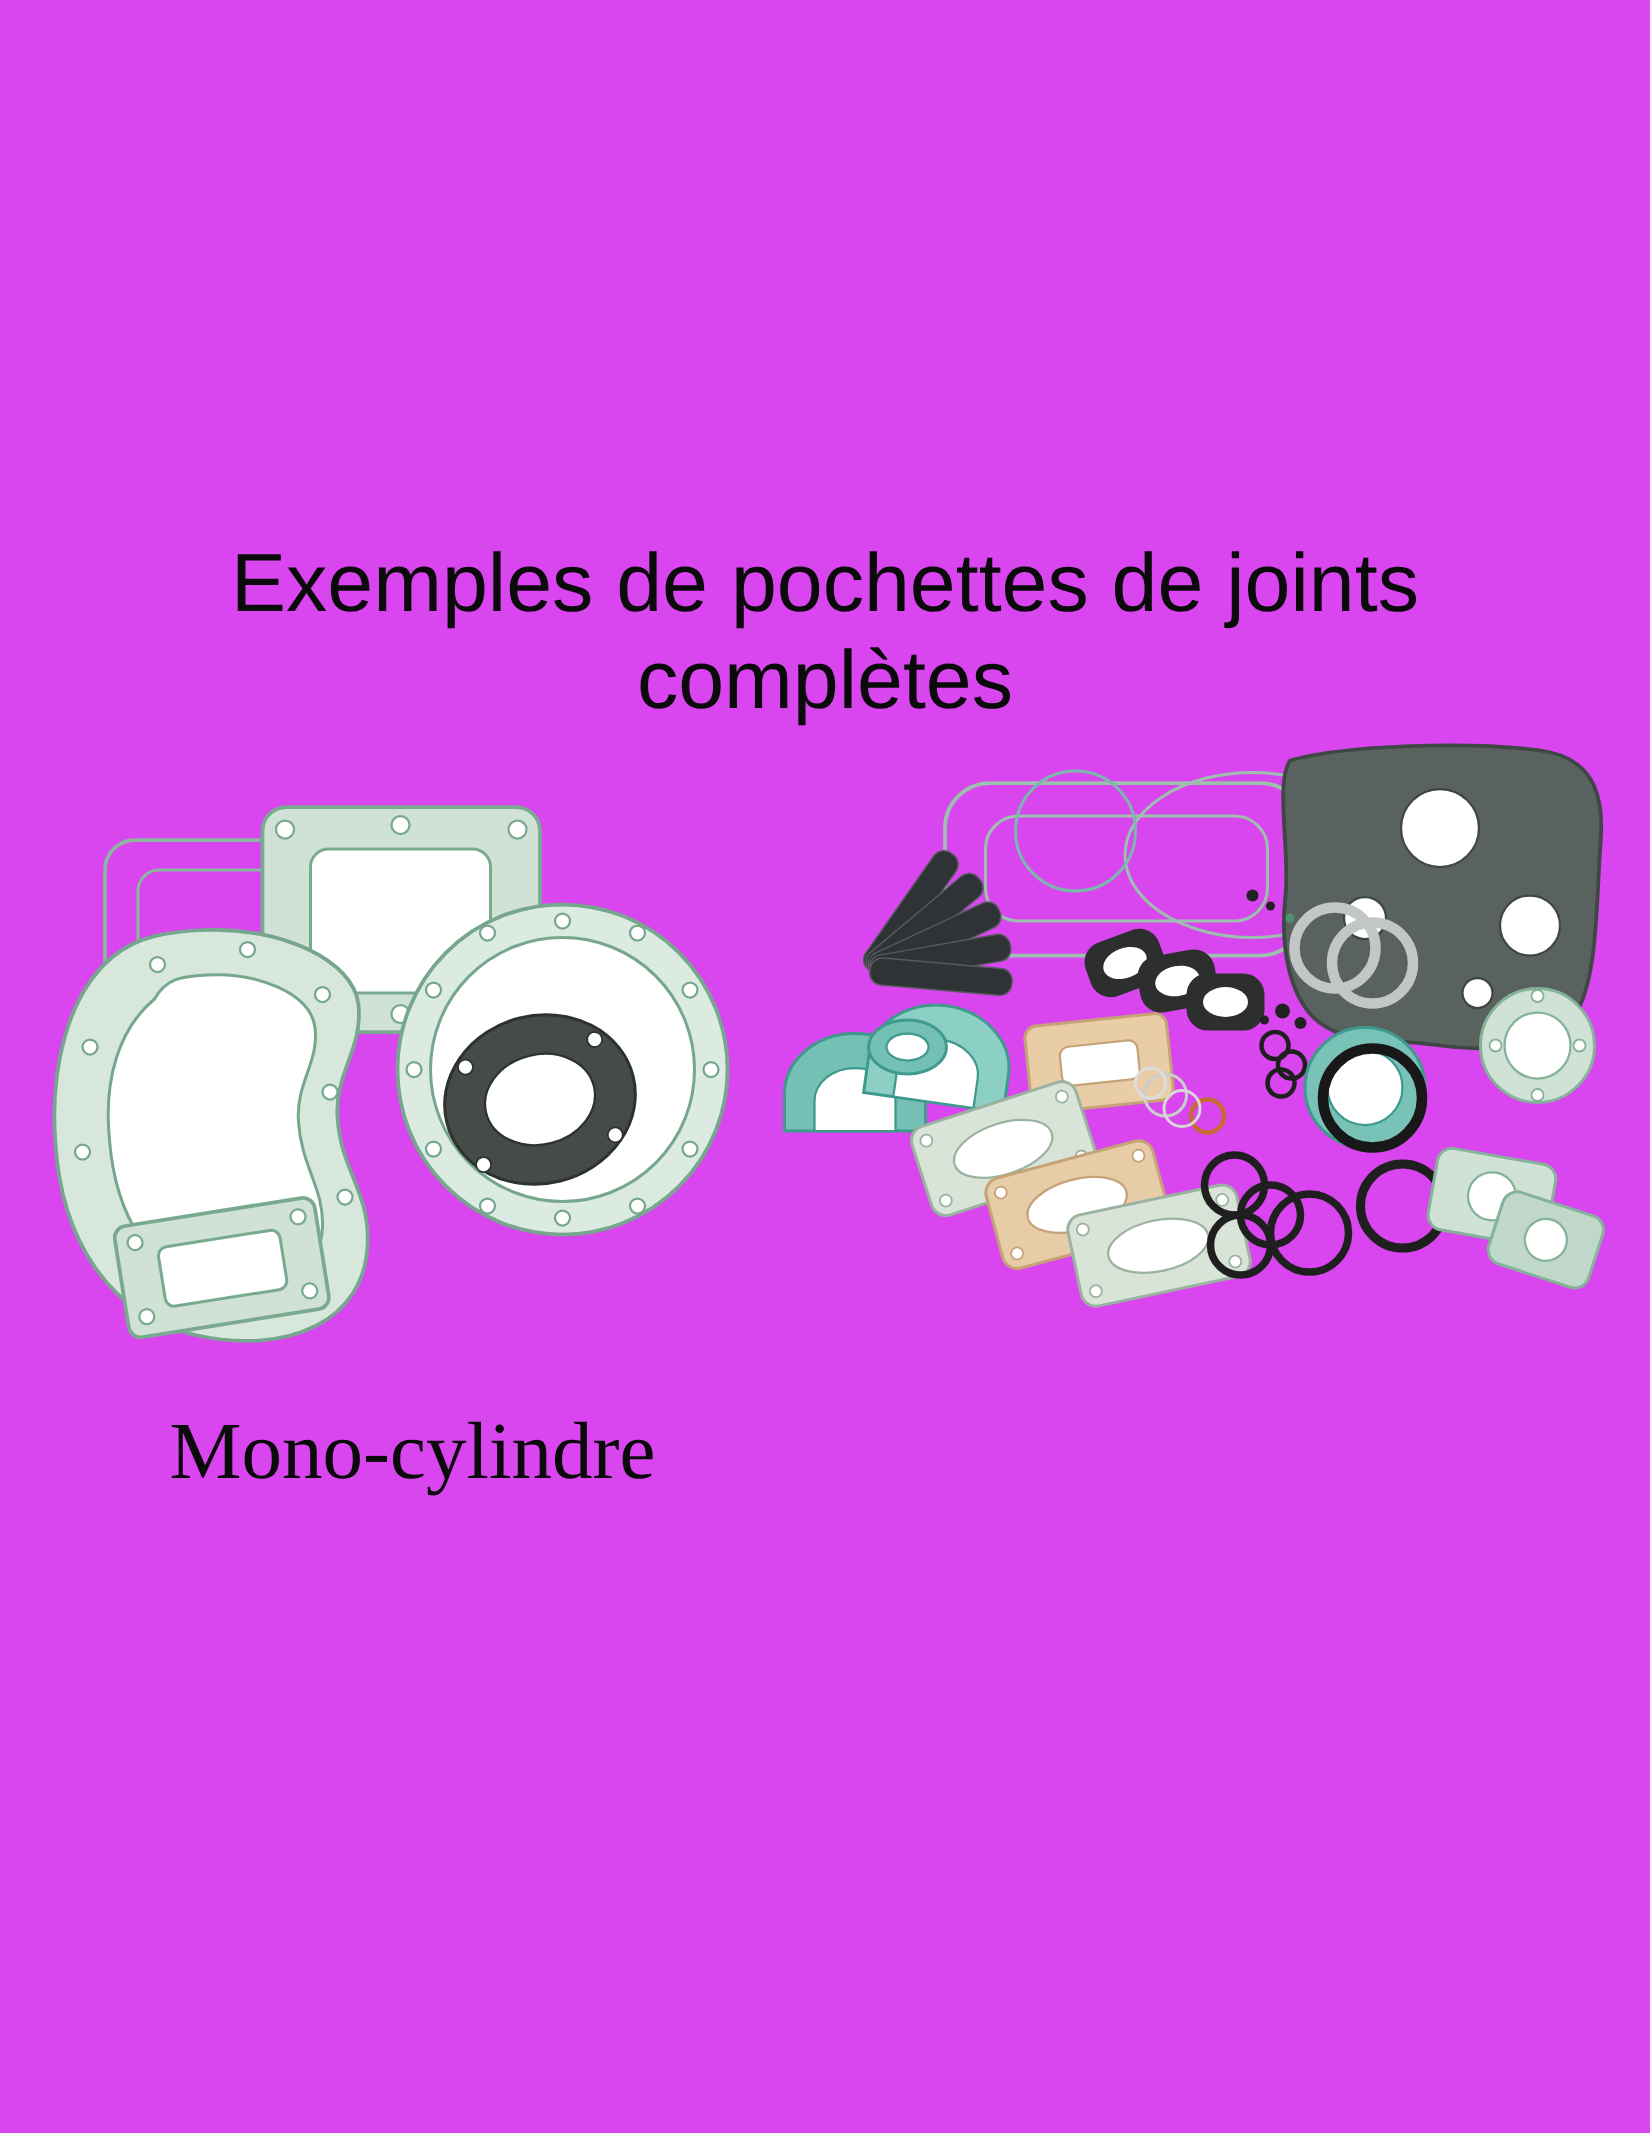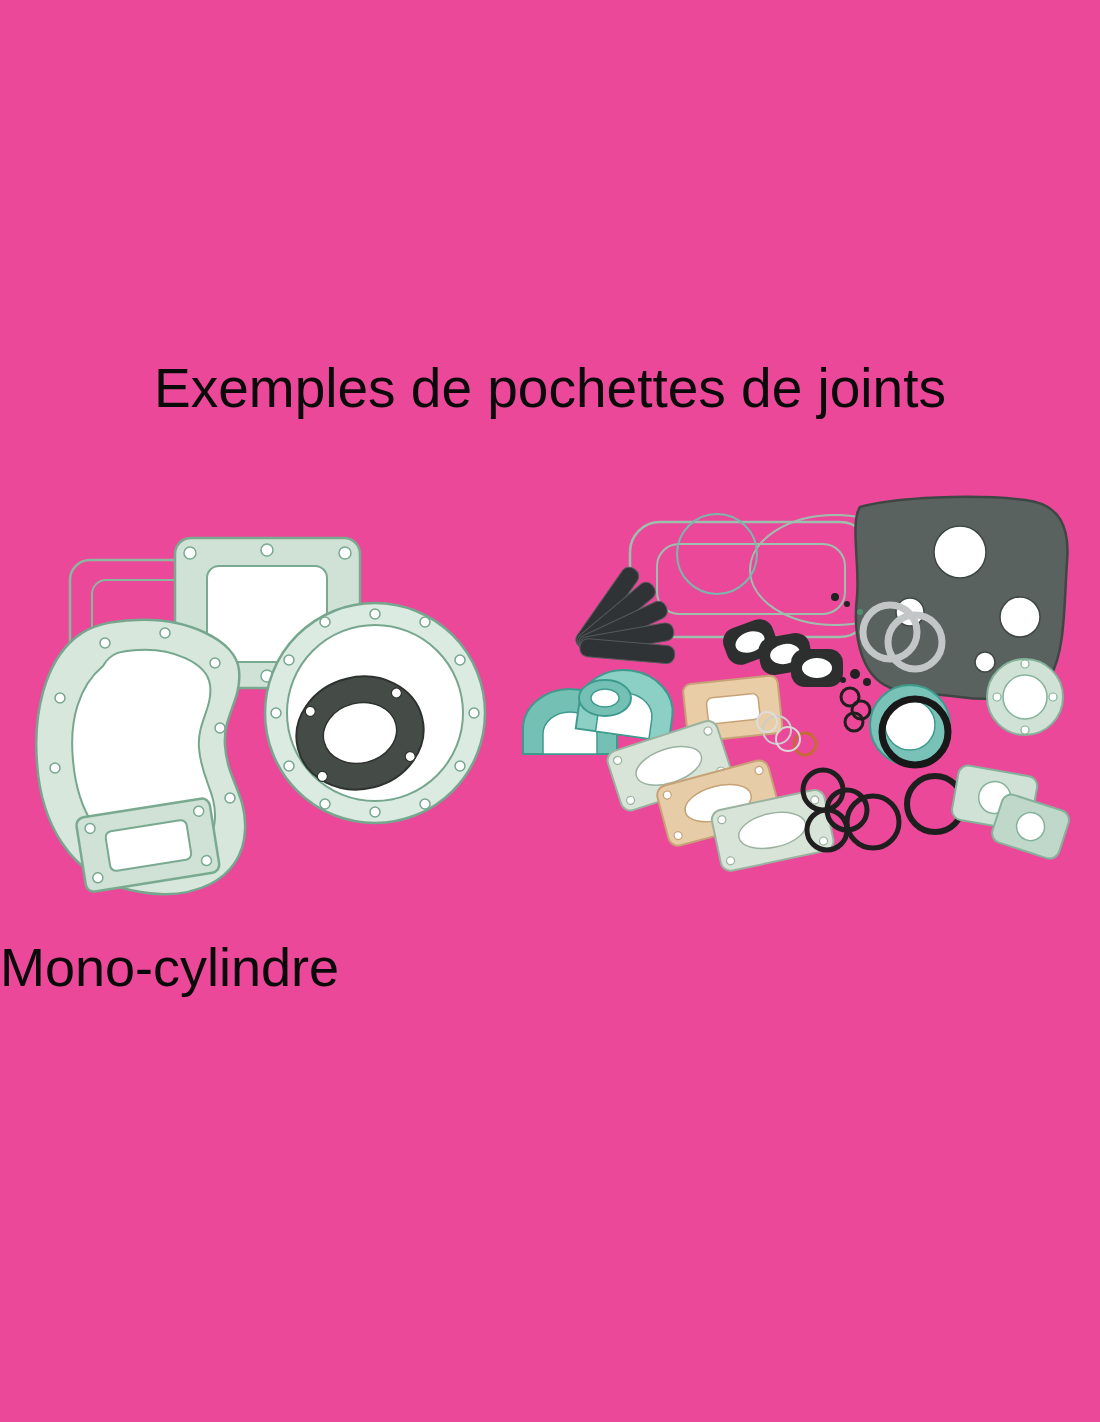--- a/index.html
+++ b/index.html
@@ -1,42 +1,43 @@
 <!DOCTYPE html>
 <html><head>
 <meta charset="utf-8">
 <style>
   html,body{margin:0;padding:0;background:#ffffff;}
   .page{
-    position:relative;width:1100px;height:1422px;background:#ec4899;
+    position:relative;width:1100px;height:1422px;background:#d946ef;
     font-family:"Liberation Sans",sans-serif;color:#0a0a0a;overflow:hidden;
   }
   .title{
     position:absolute;top:356px;left:0;width:1100px;text-align:center;
     font-size:55px;line-height:1.18;color:#0a0a0a;letter-spacing:0px;
   }
   .title .line{white-space:nowrap;}
   .figure{position:absolute;}
   .figure-left{left:15px;top:498px;width:490px;height:420px;}
   .figure-right{left:505px;top:492px;width:580px;height:420px;}
   .caption{
-    position:absolute;top:936px;width:550px;text-align:left;
-    font-size:54px;color:#0a0a0a;white-space:nowrap;
+    position:absolute;top:936px;width:550px;text-align:center;
+    font-size:54px;color:#0a0a0a;white-space:nowrap;font-family:Liberation Serif, serif;
   }
   .caption-left{left:0;}
   .caption-right{left:550px;}
   svg{display:block;width:100%;height:100%;}
 </style>
 </head>
 <body>
 
 <div class="page">
 
   <div class="title">
     <div class="line">Exemples de pochettes de joints</div>
+    <div class="line">complètes</div>
   </div>
 
   <div class="figure figure-left">
     <svg viewBox="0 0 490 420" aria-hidden="true">
 
       <g fill="none" stroke="#8ab79e" stroke-width="2.5">
         <rect x="55" y="62" width="150" height="110" rx="20"></rect>
         <rect x="77" y="82" width="108" height="70" rx="14" stroke-width="2"></rect>
       </g>
 

